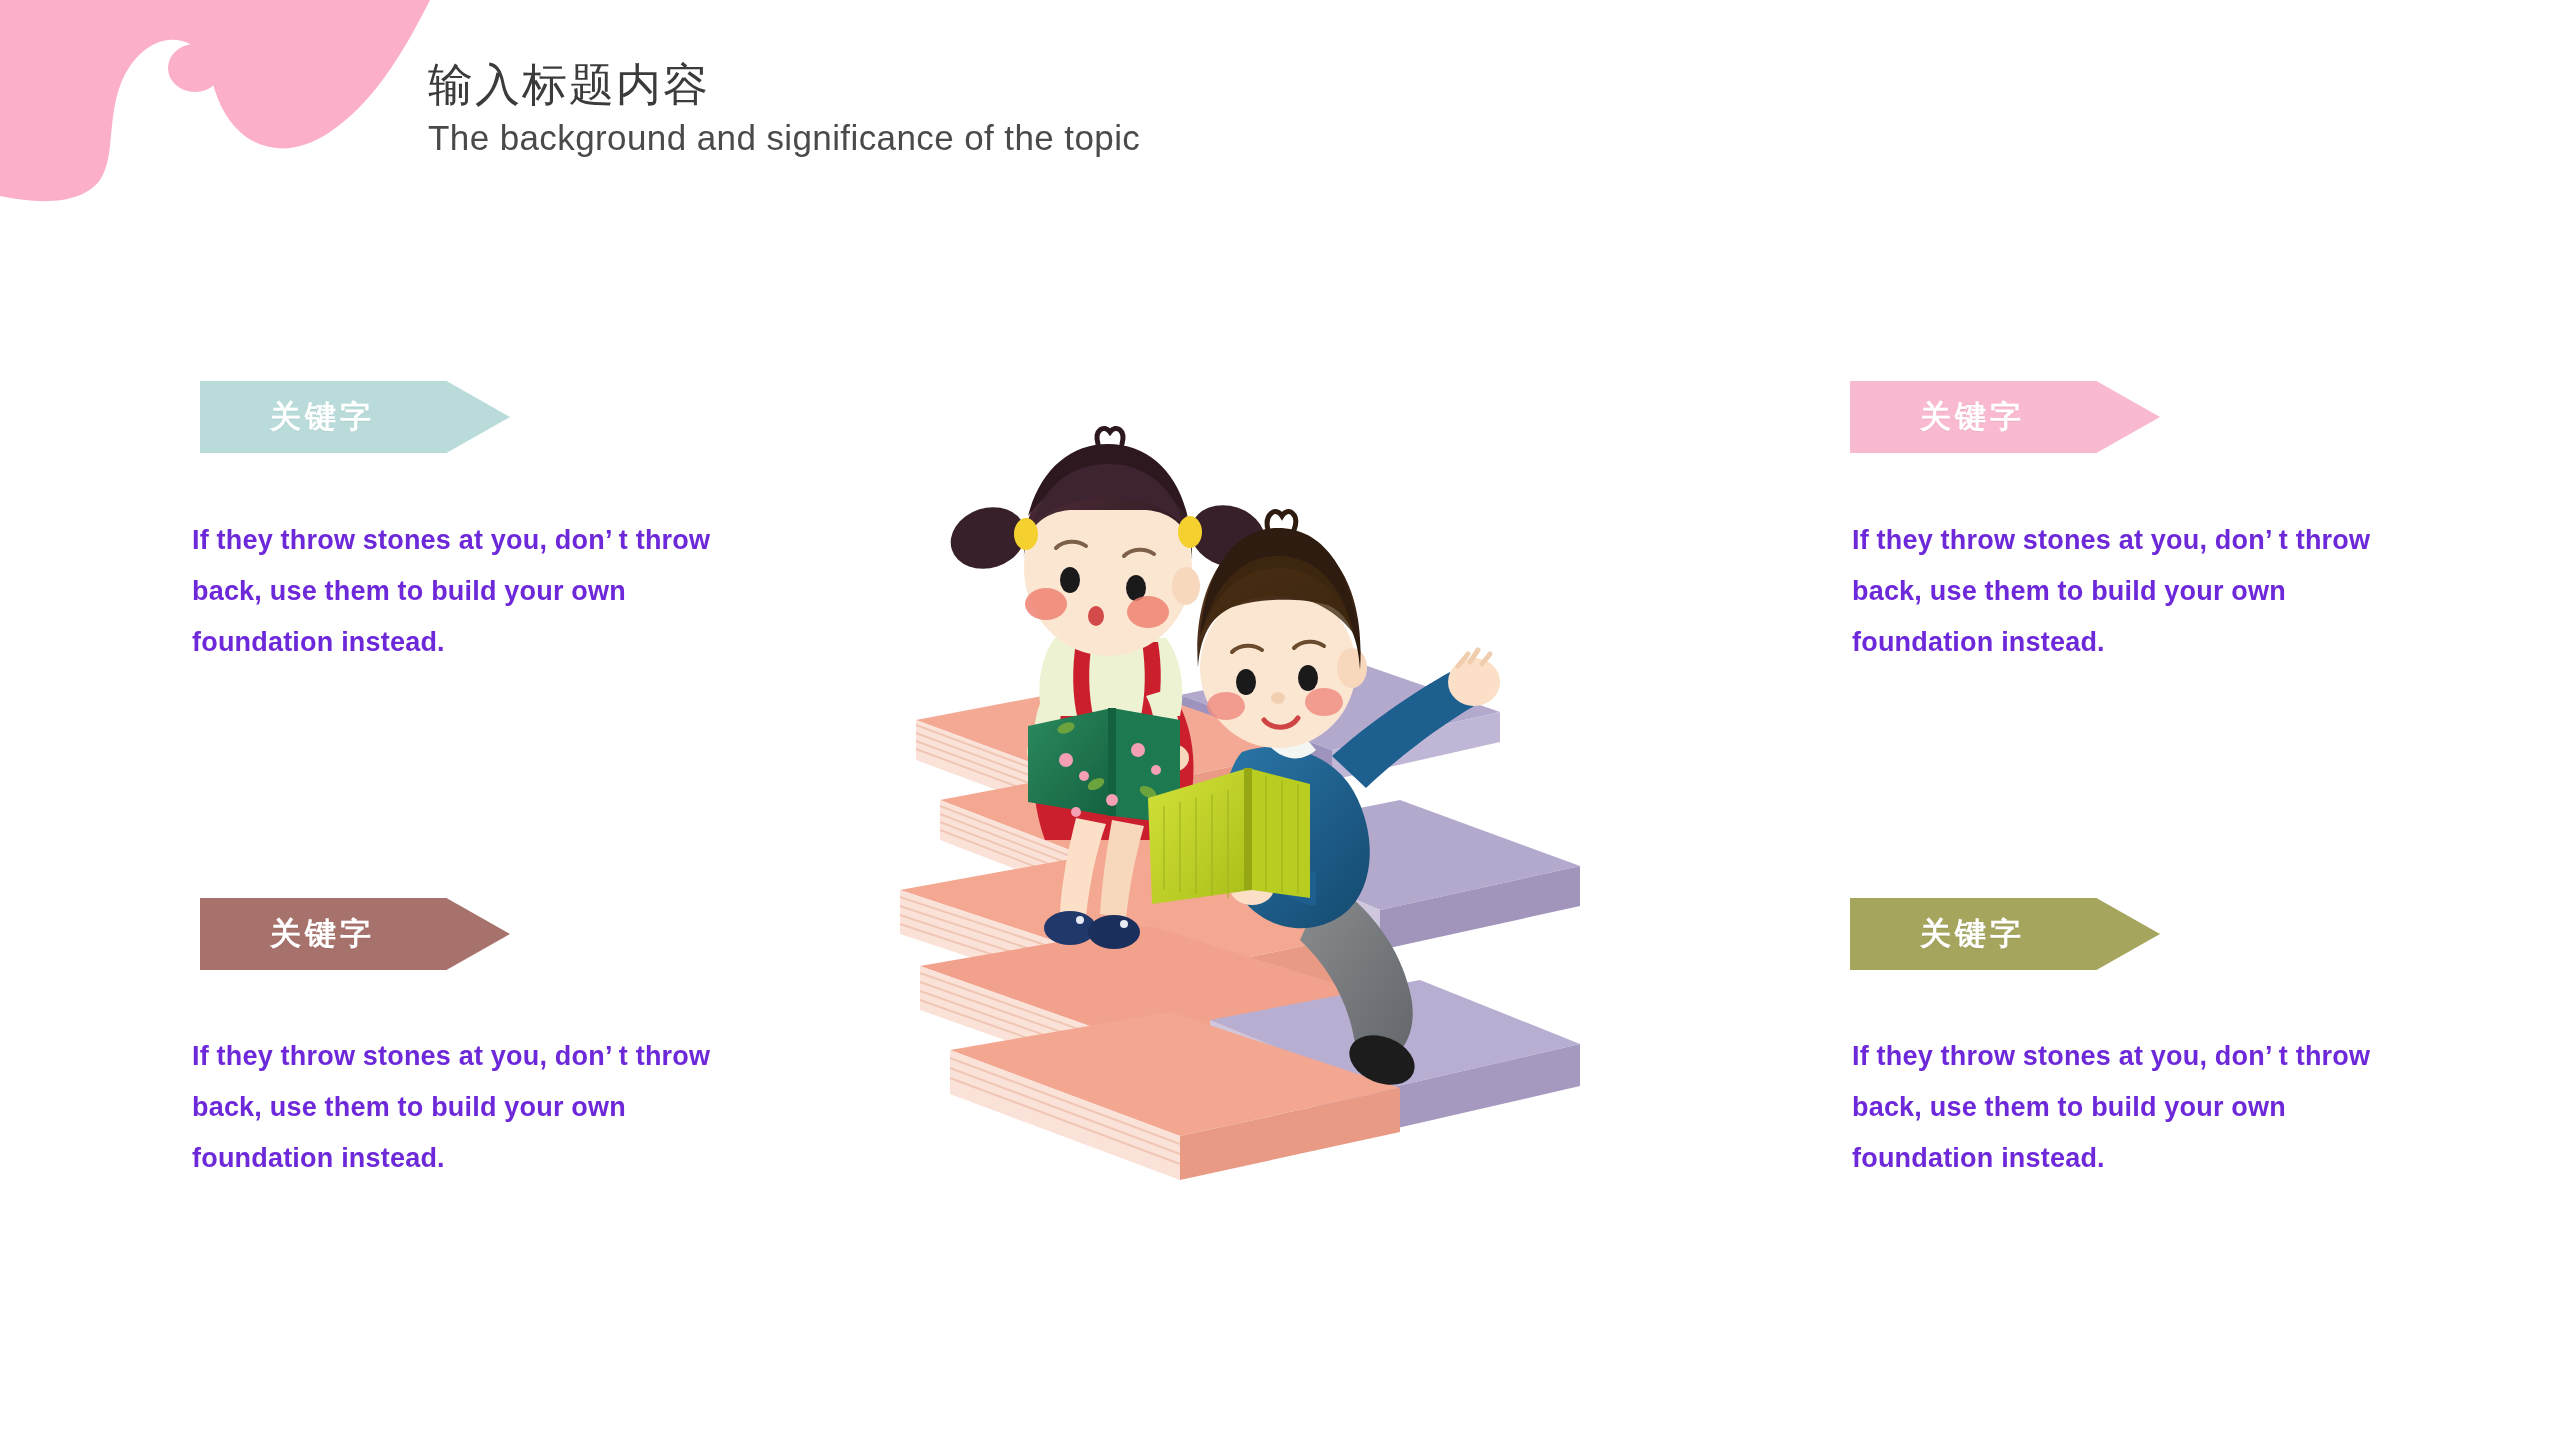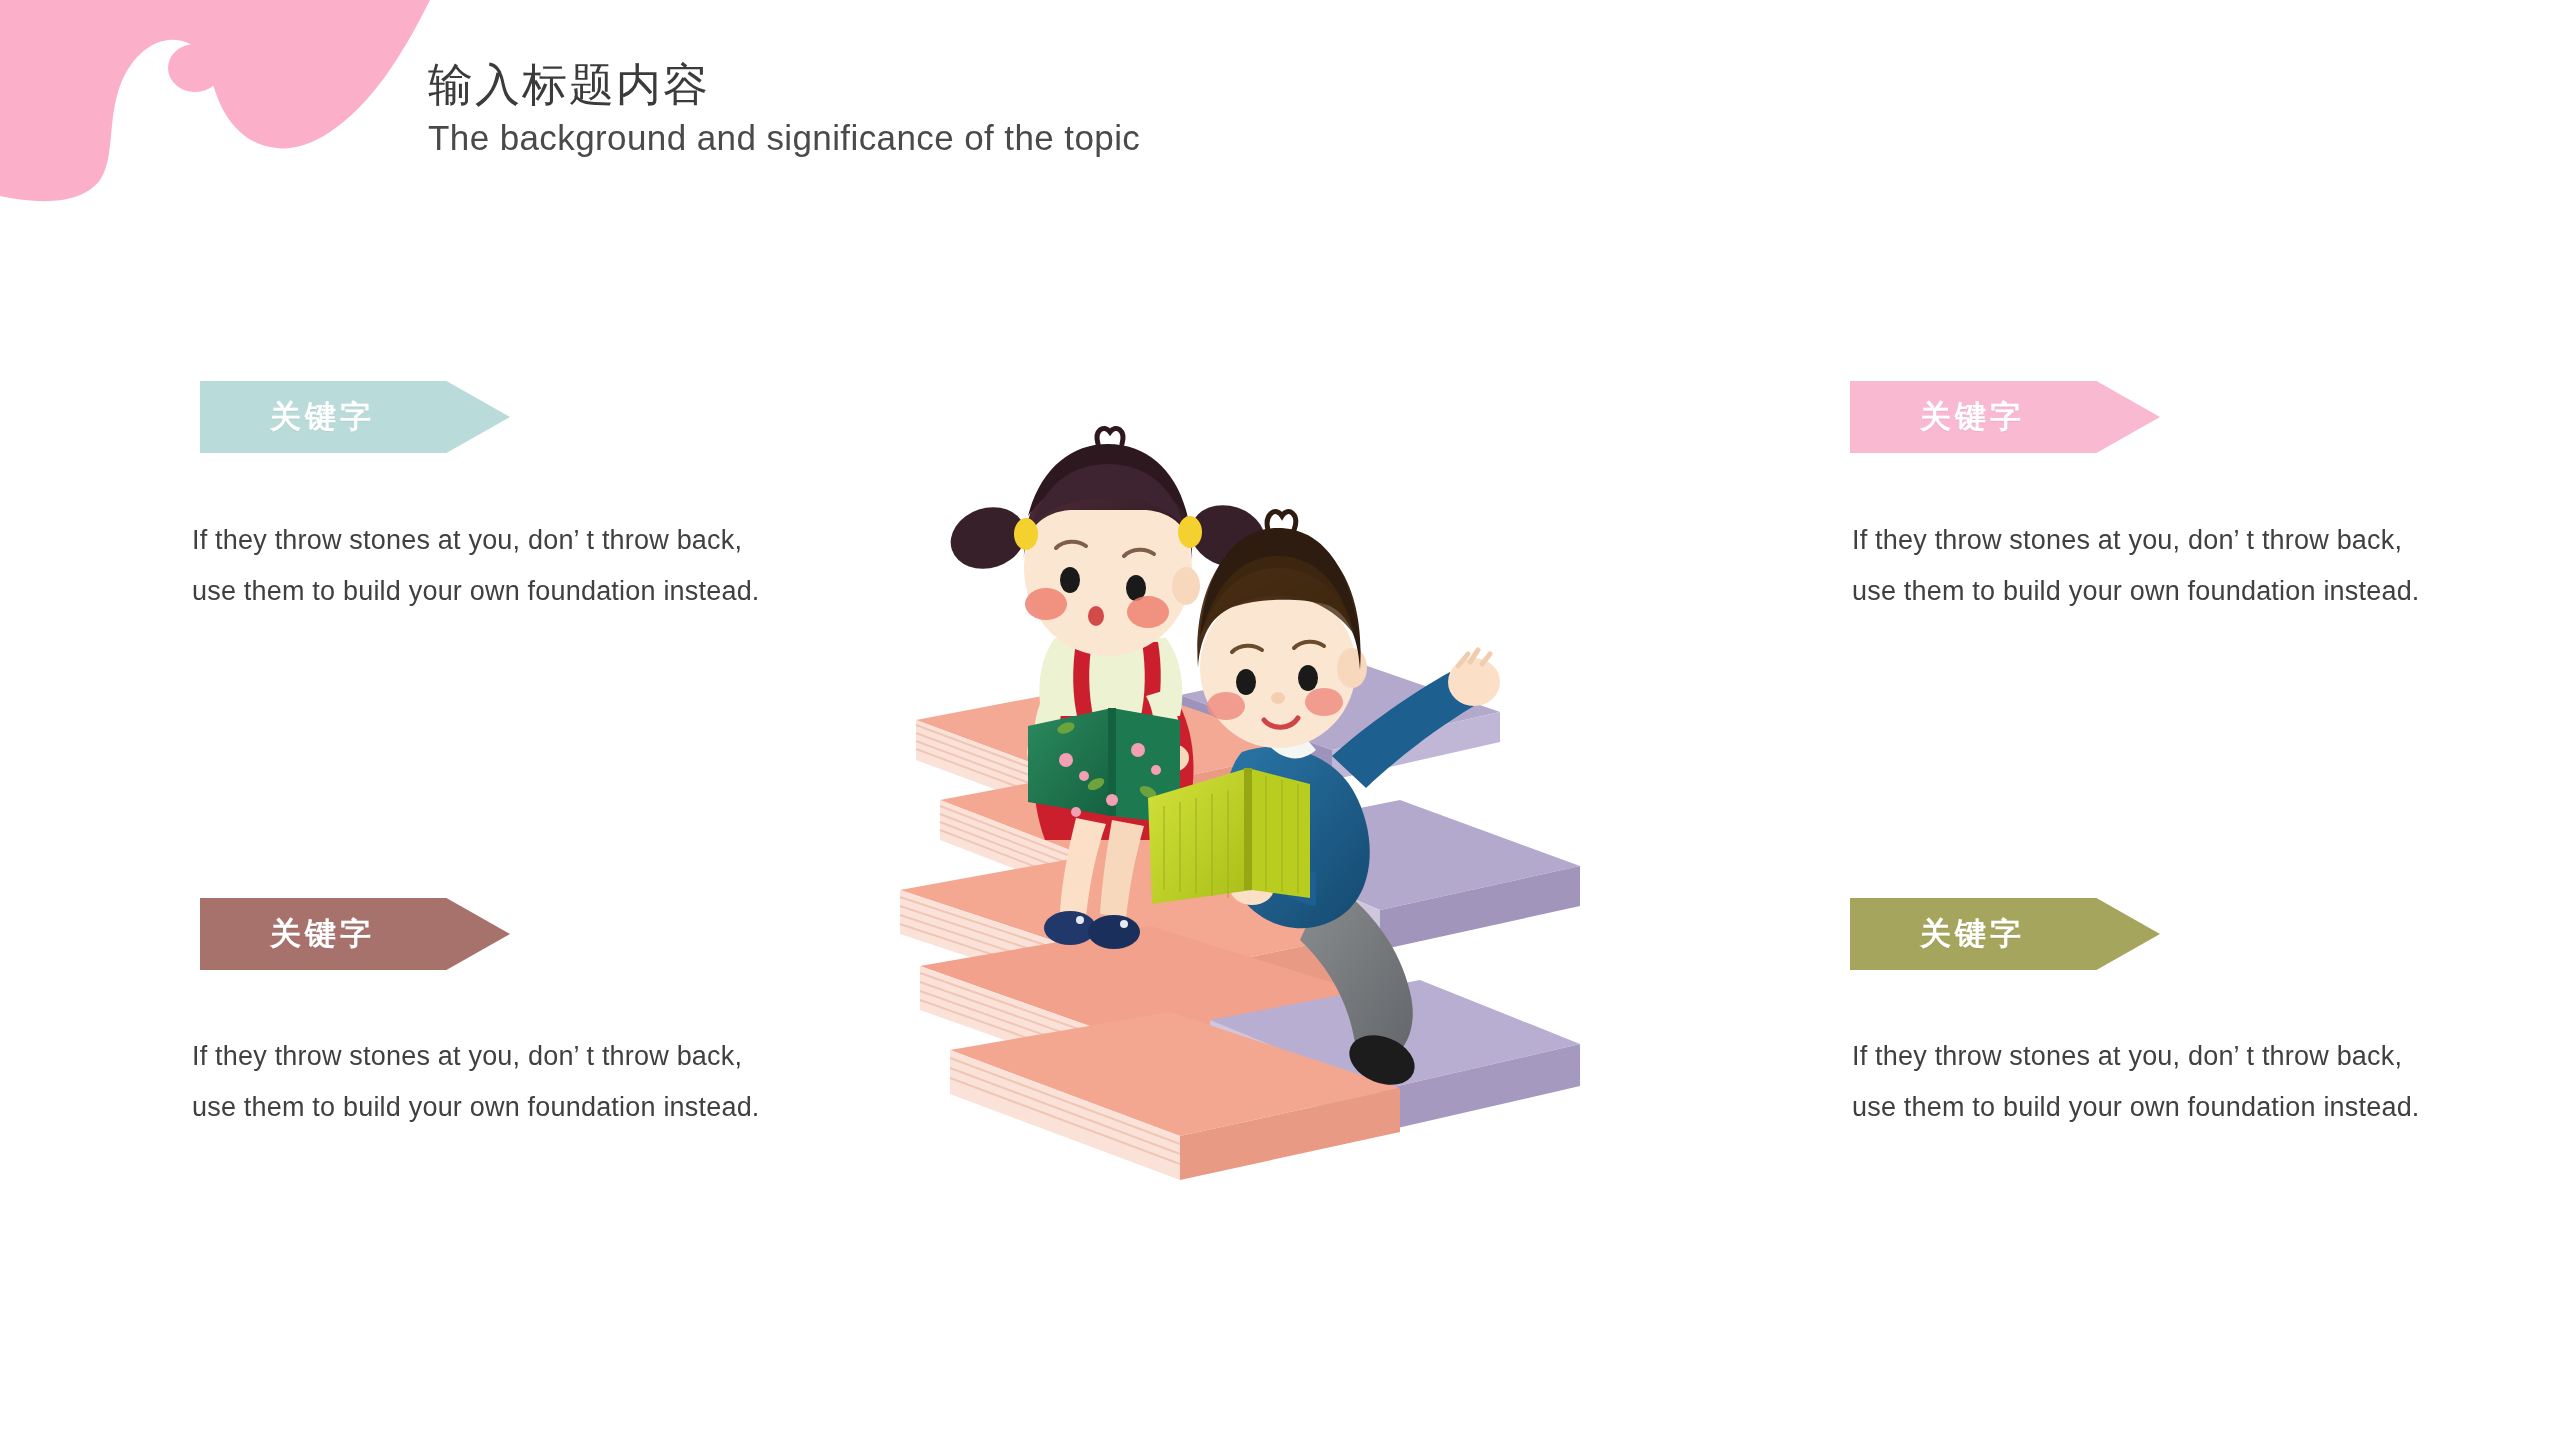--- a/index.html
+++ b/index.html
@@ -33,22 +33,22 @@
     clip-path:polygon(0 0, 79.5% 0, 100% 50%, 79.5% 100%, 0 100%);
   }
   .banner .kw{
     color:#ffffff;font-size:31px;font-weight:700;letter-spacing:4px;
     margin-left:70px;text-shadow:0 1px 1px rgba(0,0,0,.06);
   }
 
   
   .para{
     position:absolute;width:580px;
-    font-size:27px;line-height:51px;color:#404040;
-    letter-spacing:.2px;font-weight:400;
+    font-size:27px;line-height:51px;color:#6d28d9;
+    letter-spacing:.2px;font-weight:700;
   }
 
   
   .q-tl-banner{left:200px;top:381px;}
   .q-tr-banner{left:1850px;top:381px;}
   .q-bl-banner{left:200px;top:898px;}
   .q-br-banner{left:1850px;top:898px;}
 
   .q-tl-para{left:192px;top:515px;}
   .q-tr-para{left:1852px;top:515px;}

